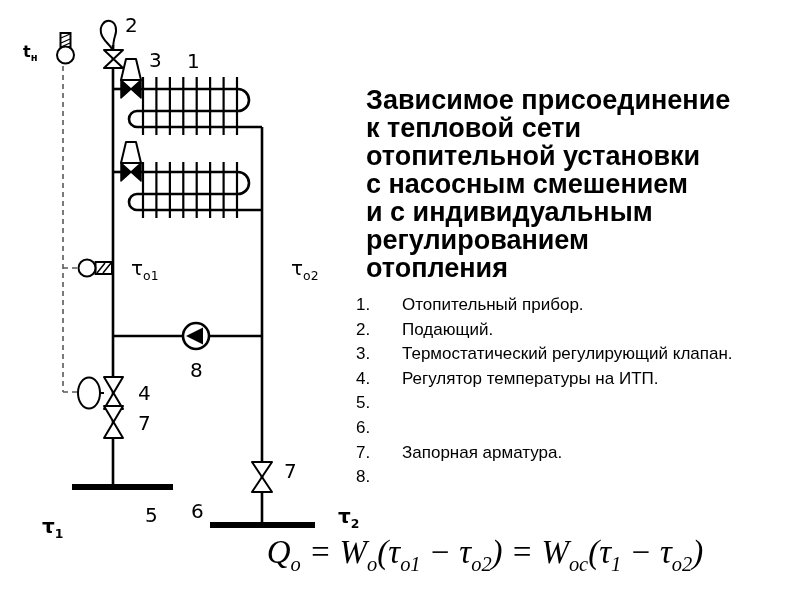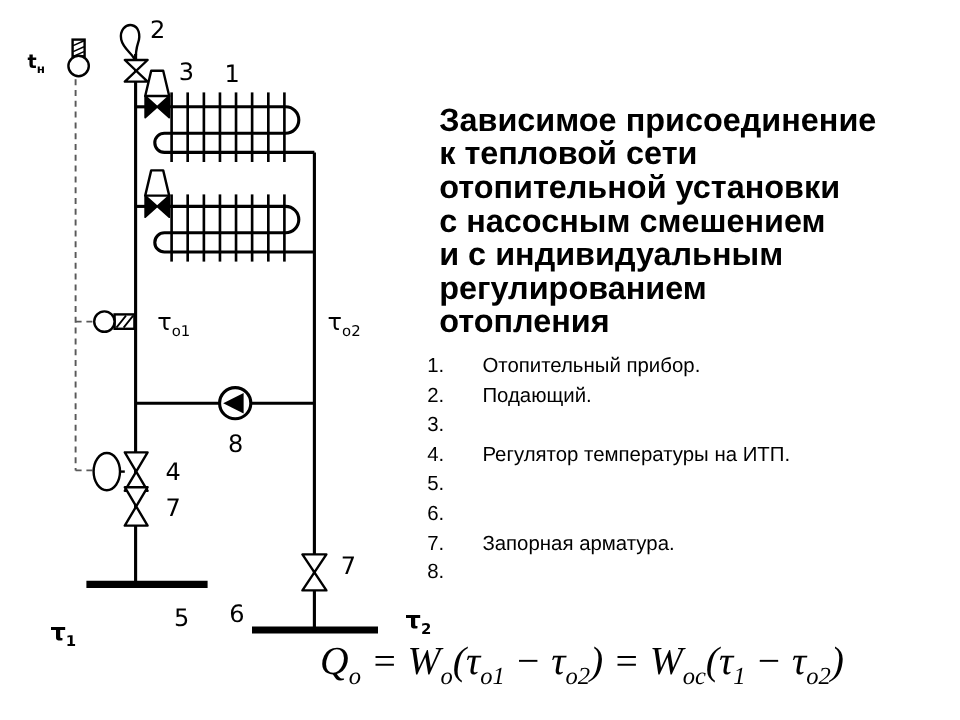--- a/index.html
+++ b/index.html
@@ -107,21 +107,21 @@
 
     <path d="M104 406 H123 L104 438 H123 Z" fill="#fff" stroke="#000" stroke-width="2" stroke-linejoin="round"></path>
     <path d="M252 462 H272 L252 492 H272 Z" fill="#fff" stroke="#000" stroke-width="2" stroke-linejoin="round"></path>
   </svg>
 
   <div class="lbl lbl-tout" style="left:23px;top:42px;"><span>t</span><sub>н</sub></div>
   <div class="lbl dnum" style="left:125px;top:13px;">2</div>
   <div class="lbl dnum" style="left:149px;top:48px;">3</div>
   <div class="lbl dnum" style="left:187px;top:49px;">1</div>
   <div class="lbl dtau" style="left:131px;top:256px;"><span>τ</span><sub>o1</sub></div>
-  <div class="lbl dtau" style="left:273px;top:256px;"><span>τ</span><sub>o2</sub></div>
+  <div class="lbl dtau" style="left:291px;top:256px;"><span>τ</span><sub>o2</sub></div>
   <div class="lbl dnum" style="left:190px;top:358px;">8</div>
   <div class="lbl dnum" style="left:138px;top:381px;">4</div>
   <div class="lbl dnum" style="left:138px;top:411px;">7</div>
   <div class="lbl dtau bold" style="left:42px;top:470px;margin-top:44px;"><span>τ</span><sub>1</sub></div>
   <div class="lbl dnum" style="left:145px;top:503px;">5</div>
   <div class="lbl dnum" style="left:191px;top:499px;">6</div>
   <div class="lbl dnum" style="left:284px;top:459px;">7</div>
   <div class="lbl dtau bold" style="left:338px;top:504px;"><span>τ</span><sub>2</sub></div>
 
   <div class="title">Зависимое присоединение
@@ -136,20 +136,21 @@
     <div class="legend-row">
         <span class="legend-num">1.</span>
         <span>Отопительный прибор.</span>
       </div>
     <div class="legend-row">
         <span class="legend-num">2.</span>
         <span>Подающий.</span>
       </div>
     <div class="legend-row">
         <span class="legend-num">3.</span>
+        <span>Термостатический регулирующий клапан.</span>
       </div>
     <div class="legend-row">
         <span class="legend-num">4.</span>
         <span>Регулятор температуры на ИТП.</span>
       </div>
     <div class="legend-row">
         <span class="legend-num">5.</span>
       </div>
     <div class="legend-row">
         <span class="legend-num">6.</span>

